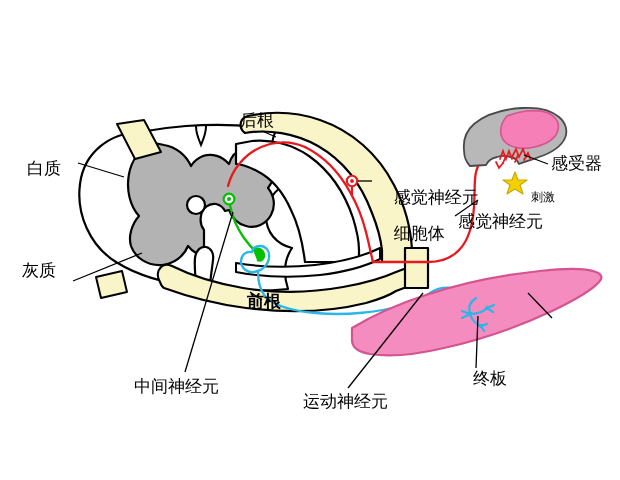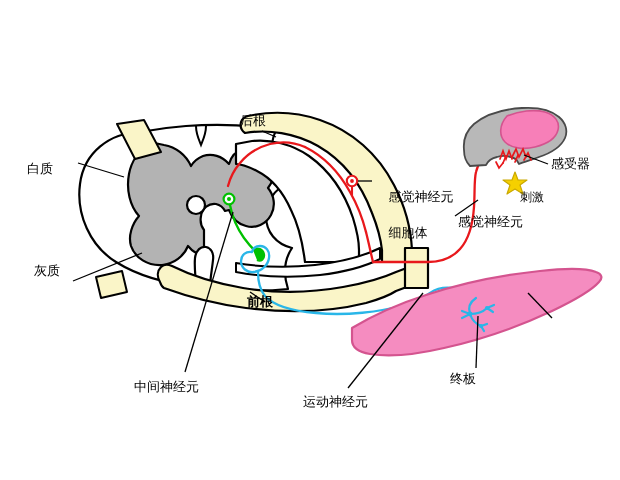--- a/index.html
+++ b/index.html
@@ -19,21 +19,21 @@
     position: absolute;
     left: 0;
     top: 0;
     width: 620px;
     height: 480px;
   }
   .lbl {
     position: absolute;
     color: #000000;
     font-family: "DejaVu Sans", sans-serif;
-    font-size: 13px;
+    font-size: 17px;
     line-height: 17px;
     white-space: pre;
     letter-spacing: 0px;
   }
   .lbl.small { font-size: 12px; line-height: 14px; }
   .lbl.two { line-height: 18px; }
 </style>
 </head>
 <body>
 
@@ -247,37 +247,37 @@
       <line x1="358" y1="181" x2="372" y2="181"></line>
       <line x1="455" y1="216" x2="478" y2="200"></line>
       <line x1="548" y1="164" x2="524" y2="155"></line>
       <line x1="476" y1="368" x2="478" y2="316"></line>
       <line x1="552" y1="318" x2="528" y2="293"></line>
     </g>
   </svg>
 
   <div class="lbl" style="left:27px; top:160px;">白质</div>
 
-  <div class="lbl" style="left:34px; top:262px;">灰质</div>
+  <div class="lbl" style="left:22px; top:262px;">灰质</div>
 
   <div class="lbl" style="left:240px; top:112px;">后根</div>
 
   <div class="lbl" style="left:247px; top:293px;font-weight:bold;">前根</div>
 
   <div class="lbl" style="left:134px; top:378px;">中间神经元</div>
 
   <div class="lbl" style="left:303px; top:393px;">运动神经元</div>
 
   <div class="lbl two" style="left:372px; top:170px;">
     <span>感觉神经元</span><br>
     <span>细胞体</span>
   </div>
 
   <div class="lbl" style="left:458px; top:213px;">感觉神经元</div>
 
   <div class="lbl" style="left:551px; top:155px;">感受器</div>
 
-  <div class="lbl small" style="left:520px; top:190px;">刺激</div>
-
-  <div class="lbl" style="left:450px; top:370px;">终板</div>
+  <div class="lbl small" style="left:531px; top:190px;">刺激</div>
+
+  <div class="lbl" style="left:473px; top:370px;">终板</div>
 
 
 </div>
 
 </body></html>

